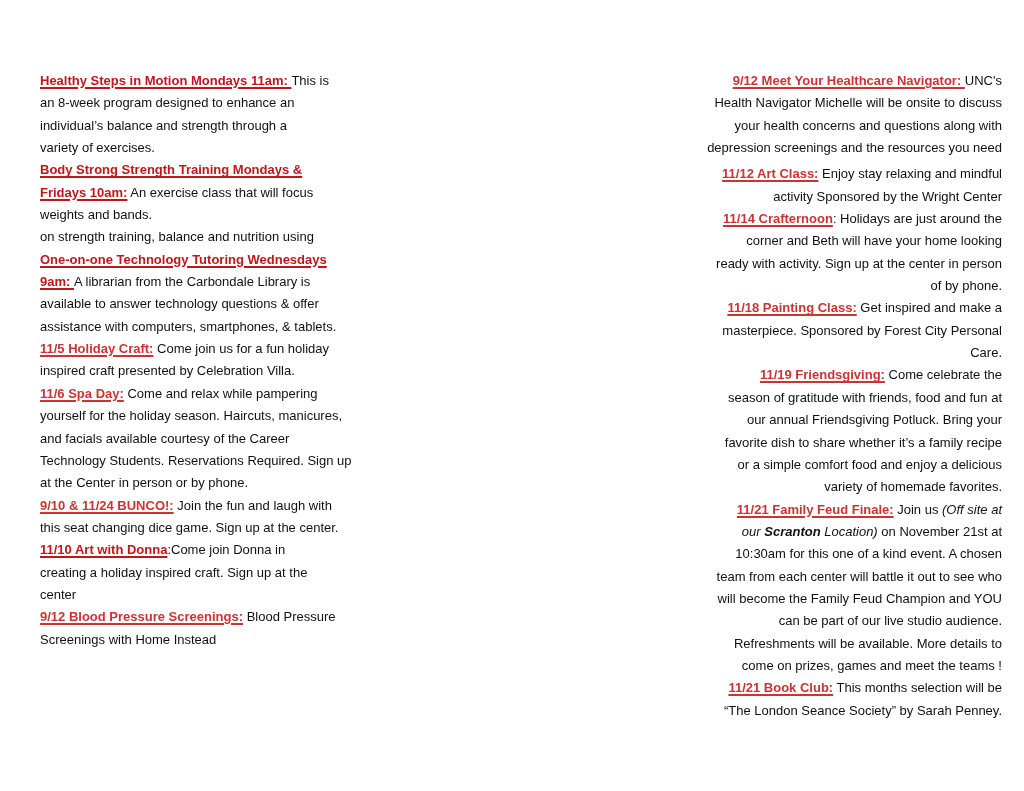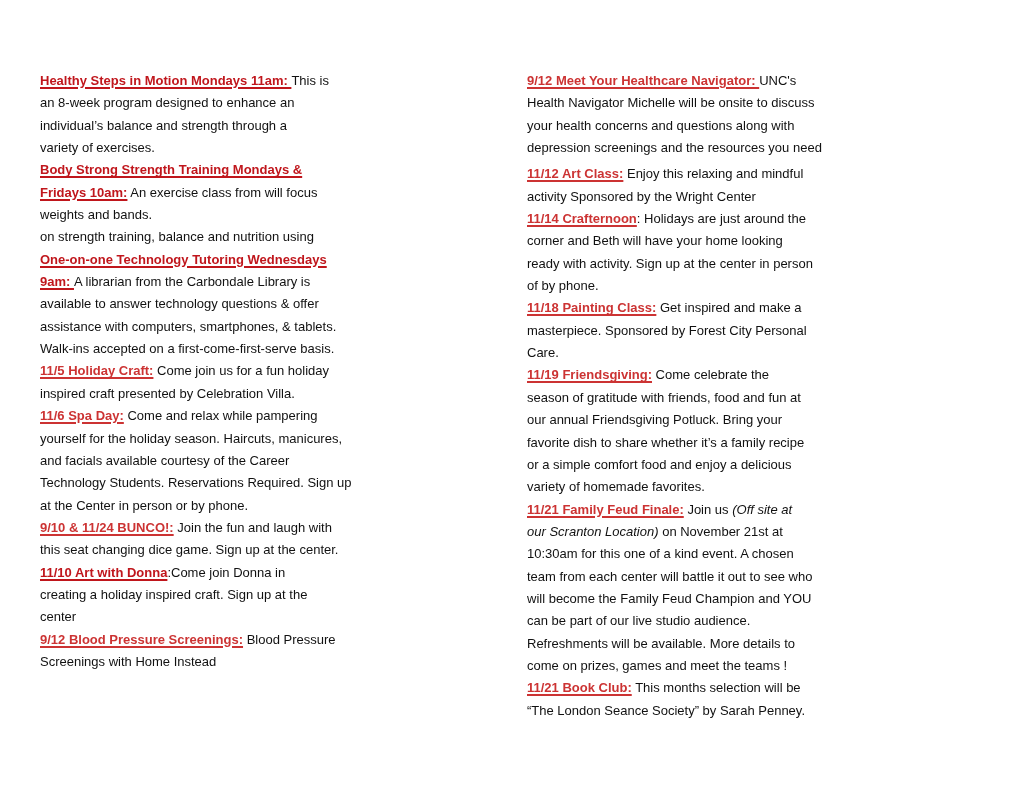--- a/index.html
+++ b/index.html
@@ -1,54 +1,53 @@
 <!DOCTYPE html>
 <html><head>
 <meta charset="utf-8">
 <style>
   html, body { margin:0; padding:0; background:#ffffff; }
   body { width:1024px; height:791px; position:relative; overflow:hidden;
          font-family:"Liberation Sans", sans-serif; color:#111111; }
   .col { position:absolute; top:70px; font-size:13px; line-height:22.35px; }
   .col.left { left:40px; width:470px; }
-  .col.right { left:527px; width:475px; }
+  .col.right { left:527px; width:475px;text-align:right; }
   .entry { margin:0; }
   .entry .h { color:#c0161c; font-weight:bold; text-decoration:underline;
               text-decoration-thickness:1.5px; text-underline-offset:2px; }
   .entry .h.light { color:#cc3333; }
   .line { display:block; white-space:nowrap; }
   .gap { height:4px; }
   em { font-style:italic; }
-  b { font-weight:normal; }
+  b { font-weight:bold; }
 </style>
 </head>
 <body>
 
 <div class="col left">
 
   <div class="entry">
     <span class="line"><span class="h">Healthy Steps in Motion Mondays 11am: </span><span>This is</span></span>
     <span class="line">an 8-week program designed to enhance an</span>
     <span class="line">individual’s balance and strength through a</span>
     <span class="line">variety of exercises.</span>
   </div>
 
   <div class="entry">
     <span class="line"><span class="h">Body Strong Strength Training Mondays &amp;</span></span>
-    <span class="line"><span class="h">Fridays 10am:</span><span> An exercise class from will focus</span></span>
+    <span class="line"><span class="h">Fridays 10am:</span><span> An exercise class that will focus</span></span>
     <span class="line">weights and bands.</span>
     <span class="line">on strength training, balance and nutrition using</span>
   </div>
 
   <div class="entry">
     <span class="line"><span class="h">One-on-one Technology Tutoring Wednesdays</span></span>
     <span class="line"><span class="h">9am: </span><span>A librarian from the Carbondale Library is</span></span>
     <span class="line">available to answer technology questions &amp; offer</span>
     <span class="line">assistance with computers, smartphones, &amp; tablets.</span>
-    <span class="line">Walk-ins accepted on a first-come-first-serve basis.</span>
   </div>
 
 
   <div class="entry">
     <span class="line"><span class="h light">11/5 Holiday Craft:</span><span> Come join us for a fun holiday</span></span>
     <span class="line">inspired craft presented by Celebration Villa.</span>
   </div>
 
   <div class="entry">
     <span class="line"><span class="h light">11/6 Spa Day:</span><span> Come and relax while pampering</span></span>
@@ -79,21 +78,21 @@
 
   <div class="entry">
     <span class="line"><span class="h light">9/12 Meet Your Healthcare Navigator: </span><span>UNC's</span></span>
     <span class="line">Health Navigator Michelle will be onsite to discuss</span>
     <span class="line">your health concerns and questions along with</span>
     <span class="line">depression screenings and the resources you need</span>
   </div>
   <div class="gap"></div>
 
   <div class="entry">
-    <span class="line"><span class="h light">11/12 Art Class:</span><span> Enjoy this relaxing and mindful</span></span>
+    <span class="line"><span class="h light">11/12 Art Class:</span><span> Enjoy stay relaxing and mindful</span></span>
     <span class="line">activity Sponsored by the Wright Center</span>
   </div>
 
   <div class="entry">
     <span class="line"><span class="h light">11/14 Crafternoon</span><span>: Holidays are just around the</span></span>
     <span class="line">corner and Beth will have your home looking</span>
     <span class="line">ready with activity. Sign up at the center in person</span>
     <span class="line">of by phone.</span>
   </div>
 

